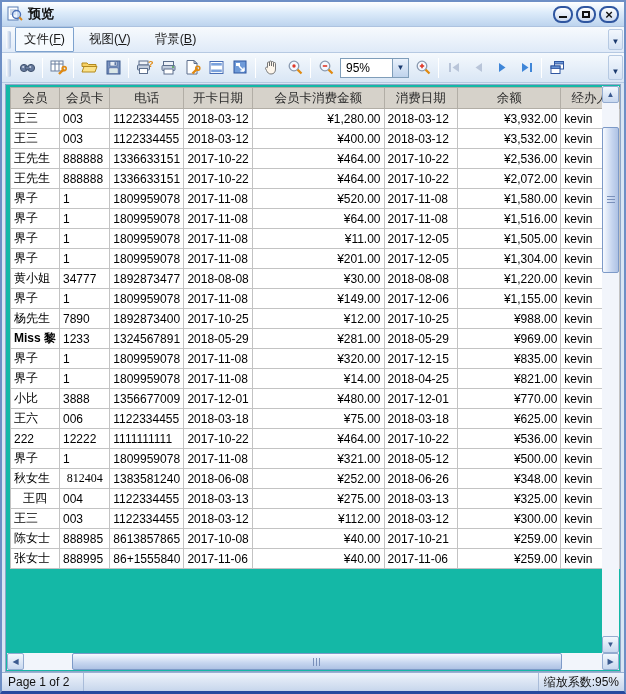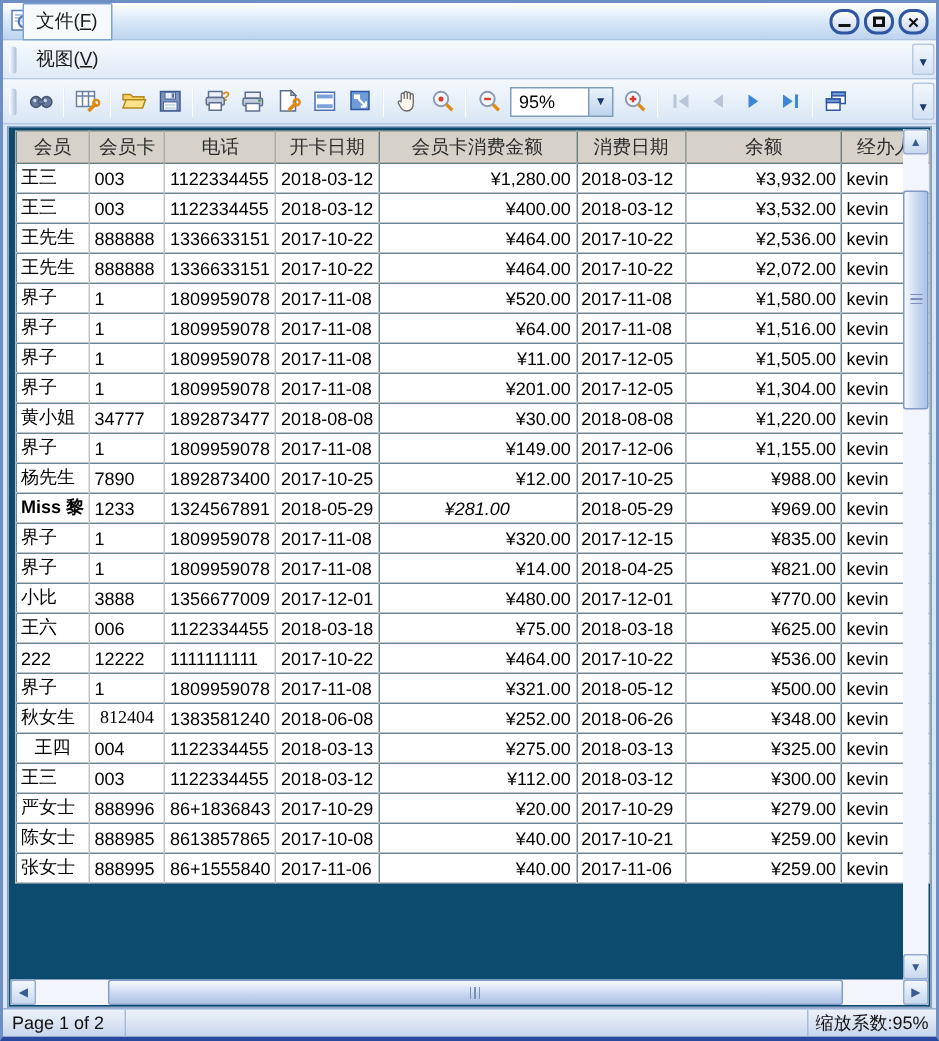--- a/index.html
+++ b/index.html
@@ -65,21 +65,21 @@
     font-size:12px;display:flex;align-items:center;padding-left:5px;color:#000;
   }
   .combo .combo-drop{
     width:17px;height:20px;border:1px solid #7f9db9;
     background:linear-gradient(to bottom,#eaf2fc,#bfd3ec);
     display:flex;align-items:center;justify-content:center;font-size:8px;color:#1a3a6e;
   }
   
   .content{
     position:absolute;left:3px;right:3px;top:82px;bottom:19px;
-    background:#0c4a6e;border:1px solid #8fa6c8;
+    background:#14b8a6;border:1px solid #8fa6c8;
   }
   table.report{border-collapse:collapse;table-layout:fixed;position:absolute;left:4px;top:2px;}
   table.report th{
     background:#d6d2ca;color:#2b2b2b;font-weight:normal;font-size:12.5px;
     border:1px solid #b2aea6;height:21px;padding:0 2px;text-align:center;overflow:hidden;white-space:nowrap;
   }
   table.report td{
     border:1px solid #c3c3c3;font-size:12px;color:#000;height:20px;
     padding:0 3px;overflow:hidden;white-space:nowrap;background:#fff;
   }
@@ -142,21 +142,21 @@
         </span>
       <span class="winbtn">
           <span class="maxbox"></span>
         </span>
       <span class="winbtn" style="font-size:13px;">×</span>
     </span>
   </div>
 
   <div class="menubar">
     <span class="grip"></span>
-    <span id="menu-items" style="display:flex;flex-direction:column;">
+    <span id="menu-items" style="display:flex;">
         <span class="menu-item active">文件(<u>F</u>)</span>
         <span class="menu-item">视图(<u>V</u>)</span>
         <span class="menu-item">背景(<u>B</u>)</span>
       </span>
     <span class="overflow-btn">▼</span>
   </div>
 
   <div class="toolbar">
     <span class="grip"></span>
     <span id="toolbar-items" style="display:flex;align-items:center;">
@@ -465,21 +465,21 @@
             <td style="text-align: right;">¥12.00</td>
             <td style="text-align: left;">2017-10-25</td>
             <td style="text-align: right;">¥988.00</td>
             <td style="text-align: left;">kevin</td>
           </tr>
           <tr>
             <td style="text-align: left; font-weight: bold;">Miss 黎</td>
             <td style="text-align: left;">1233</td>
             <td style="text-align: left;">1324567891</td>
             <td style="text-align: left;">2018-05-29</td>
-            <td style="text-align: center; font-style: italic;">¥281.00</td>
+            <td style="text-align: right;">¥281.00</td>
             <td style="text-align: left;">2018-05-29</td>
             <td style="text-align: right; margin-left: 24px;">¥969.00</td>
             <td style="text-align: left;">kevin</td>
           </tr>
           <tr>
             <td style="text-align: left;">界子</td>
             <td style="text-align: left;">1</td>
             <td style="text-align: left;">1809959078</td>
             <td style="text-align: left;">2017-11-08</td>
             <td style="text-align: right;">¥320.00</td>
@@ -558,30 +558,20 @@
             <td style="text-align: left;">kevin</td>
           </tr>
           <tr>
             <td style="text-align: left;">王三</td>
             <td style="text-align: left;">003</td>
             <td style="text-align: left;">1122334455</td>
             <td style="text-align: left;">2018-03-12</td>
             <td style="text-align: right;">¥112.00</td>
             <td style="text-align: left;">2018-03-12</td>
             <td style="text-align: right;">¥300.00</td>
-            <td style="text-align: left;">kevin</td>
-          </tr>
-          <tr>
-            <td style="text-align: left;">严女士</td>
-            <td style="text-align: left;">888996</td>
-            <td style="text-align: left;">86+1836843</td>
-            <td style="text-align: left;">2017-10-29</td>
-            <td style="text-align: right;">¥20.00</td>
-            <td style="text-align: left;">2017-10-29</td>
-            <td style="text-align: right;">¥279.00</td>
             <td style="text-align: left;">kevin</td>
           </tr>
           <tr>
             <td style="text-align: left;">陈女士</td>
             <td style="text-align: left;">888985</td>
             <td style="text-align: left;">8613857865</td>
             <td style="text-align: left;">2017-10-08</td>
             <td style="text-align: right;">¥40.00</td>
             <td style="text-align: left;">2017-10-21</td>
             <td style="text-align: right;">¥259.00</td>

